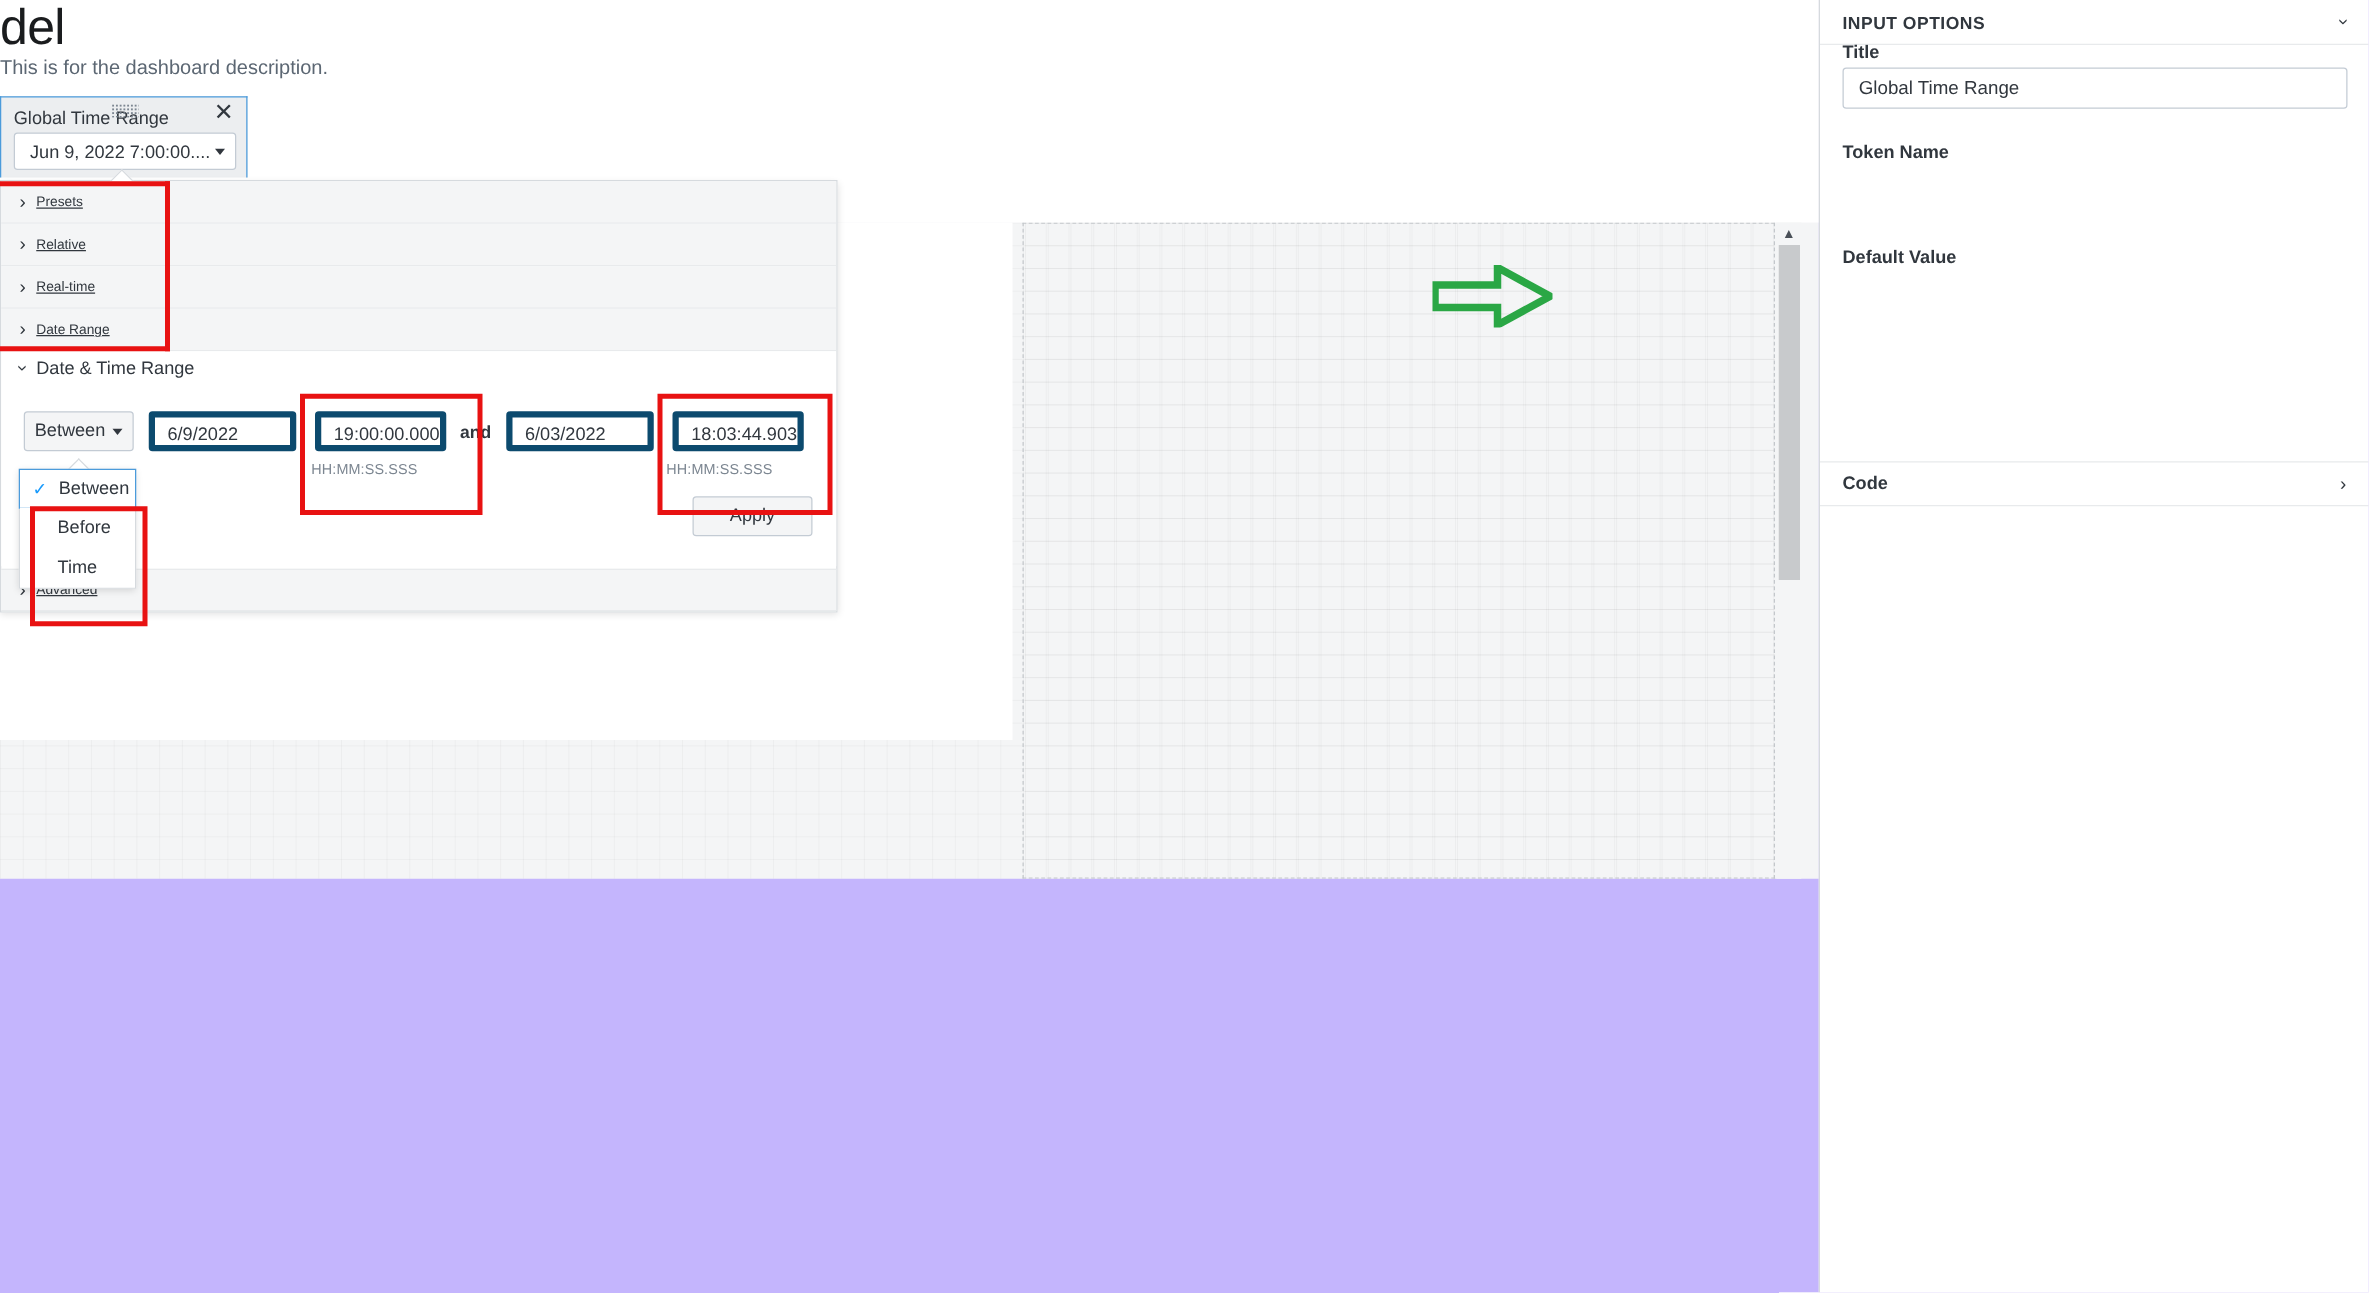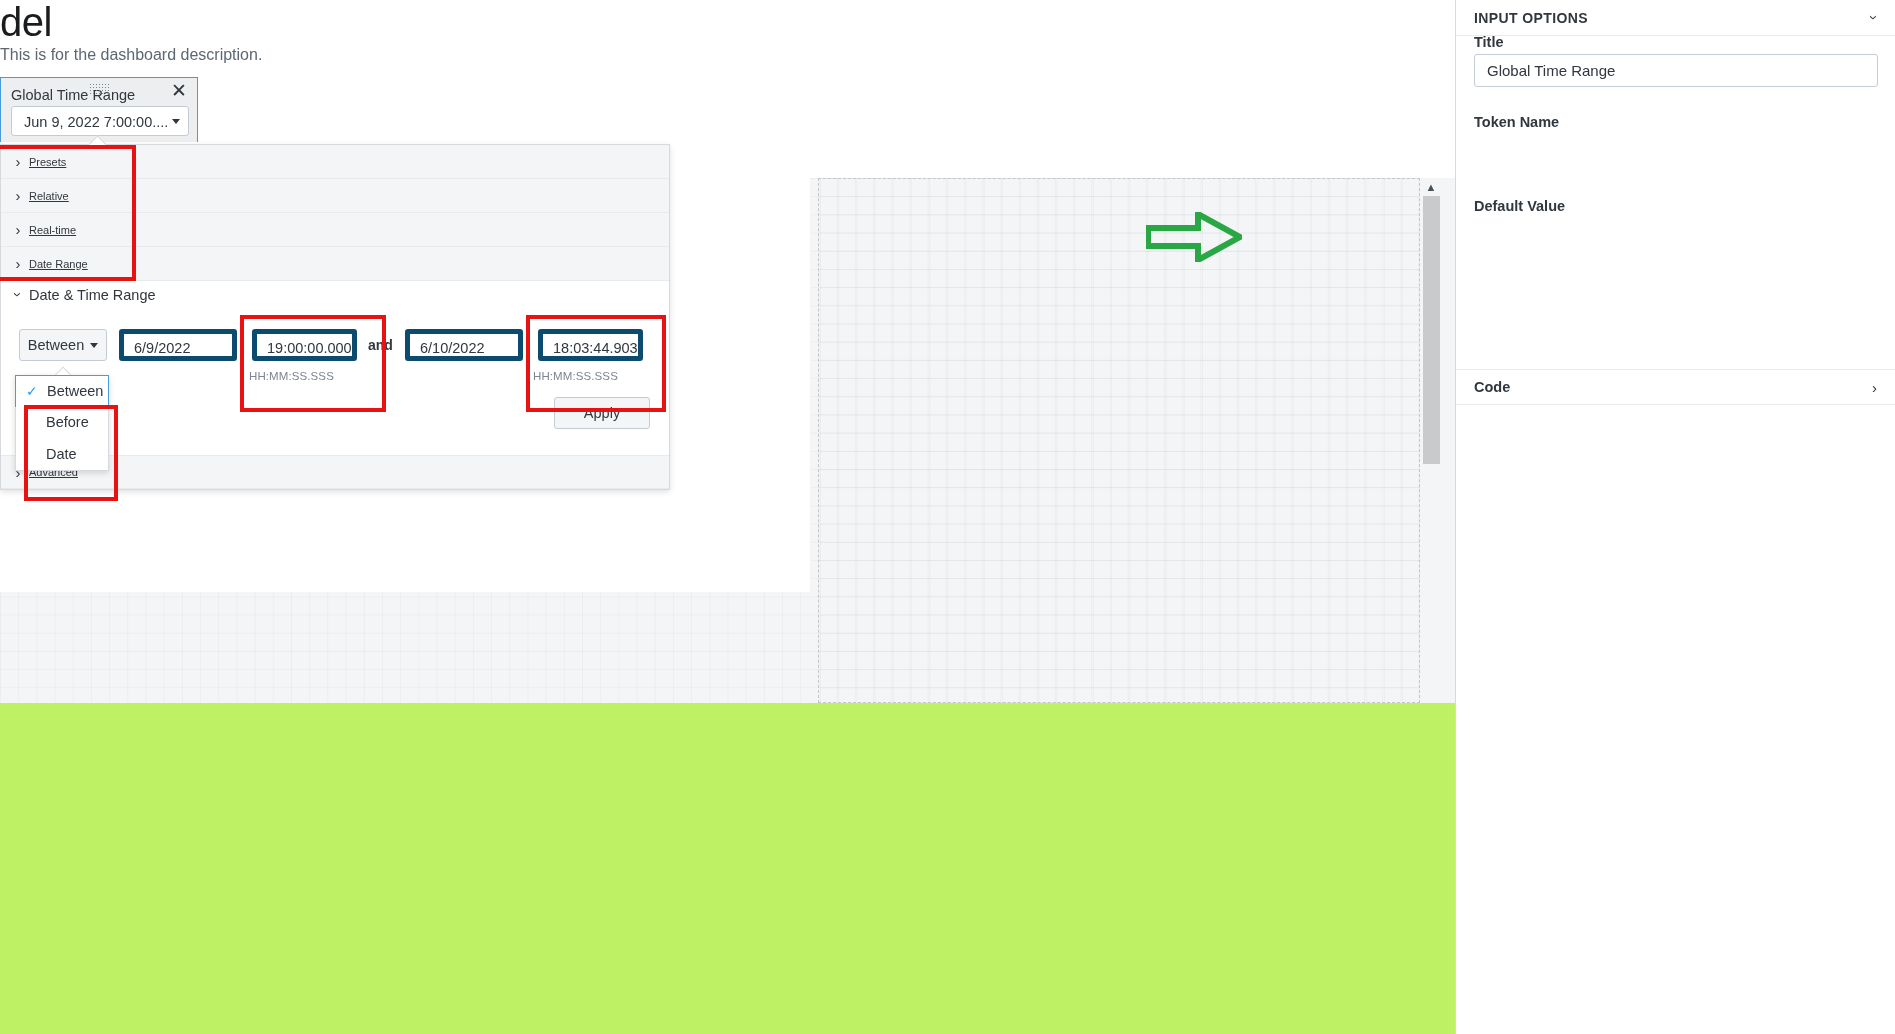--- a/index.html
+++ b/index.html
@@ -10,21 +10,21 @@
     background: #ffffff;
     font-family: "Liberation Sans", sans-serif;
     color: #31373e;
   }
 
   
   #app {
     position: relative;
     width: 1895px;
     height: 1034px;
-    background: #bef264;
+    background: #c4b5fd;
   }
 
   
   #canvas-area {
     position: absolute;
     left: 0; top: 0;
     width: 1455px; height: 703px;
     background: #f4f5f6;
     overflow: hidden;
   }
@@ -547,21 +547,21 @@
           <span>6/9/2022</span>
         </div>
 
         <div class="fld" id="fld-time1">
           <span>19:00:00.000</span>
         </div>
 
         <div id="and-lbl">and</div>
 
         <div class="fld" id="fld-date2">
-          <span>6/10/2022</span>
+          <span>6/03/2022</span>
         </div>
 
         <div class="fld" id="fld-time2">
           <span>18:03:44.903</span>
         </div>
 
         <div class="hint" id="hint1">HH:MM:SS.SSS</div>
         <div class="hint" id="hint2">HH:MM:SS.SSS</div>
 
         <div id="btn-apply">
@@ -579,21 +579,21 @@
   <div id="between-menu">
     <div id="between-menu-arrow"></div>
     <div class="menu-item selected">
       <span class="tick">✓</span>
       <span>Between</span>
     </div>
     <div class="menu-item">
       <span>Before</span>
     </div>
     <div class="menu-item">
-      <span>Date</span>
+      <span>Time</span>
     </div>
   </div>
 
   <div id="vscroll-track"></div>
   <div id="vscroll-up">▲</div>
   <div id="vscroll-thumb"></div>
 
   <div id="rail">
     <div id="rail-header">
       <span class="ttl">INPUT OPTIONS</span>

